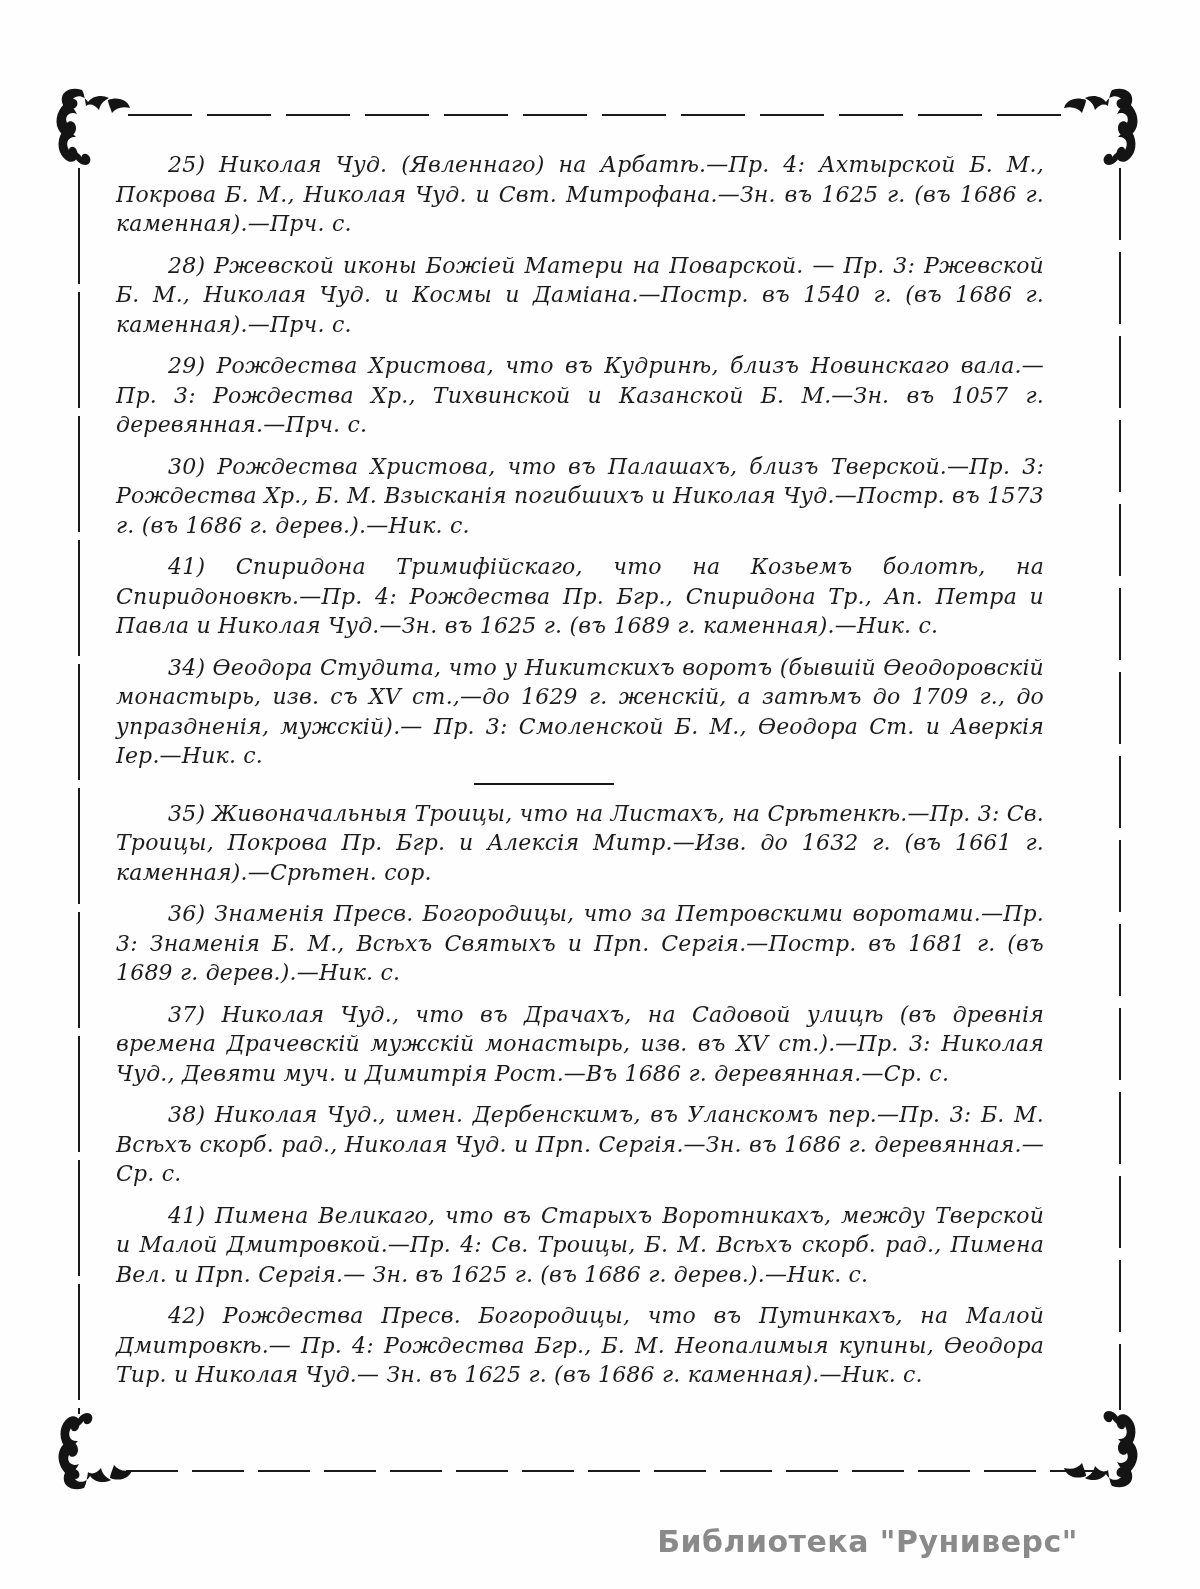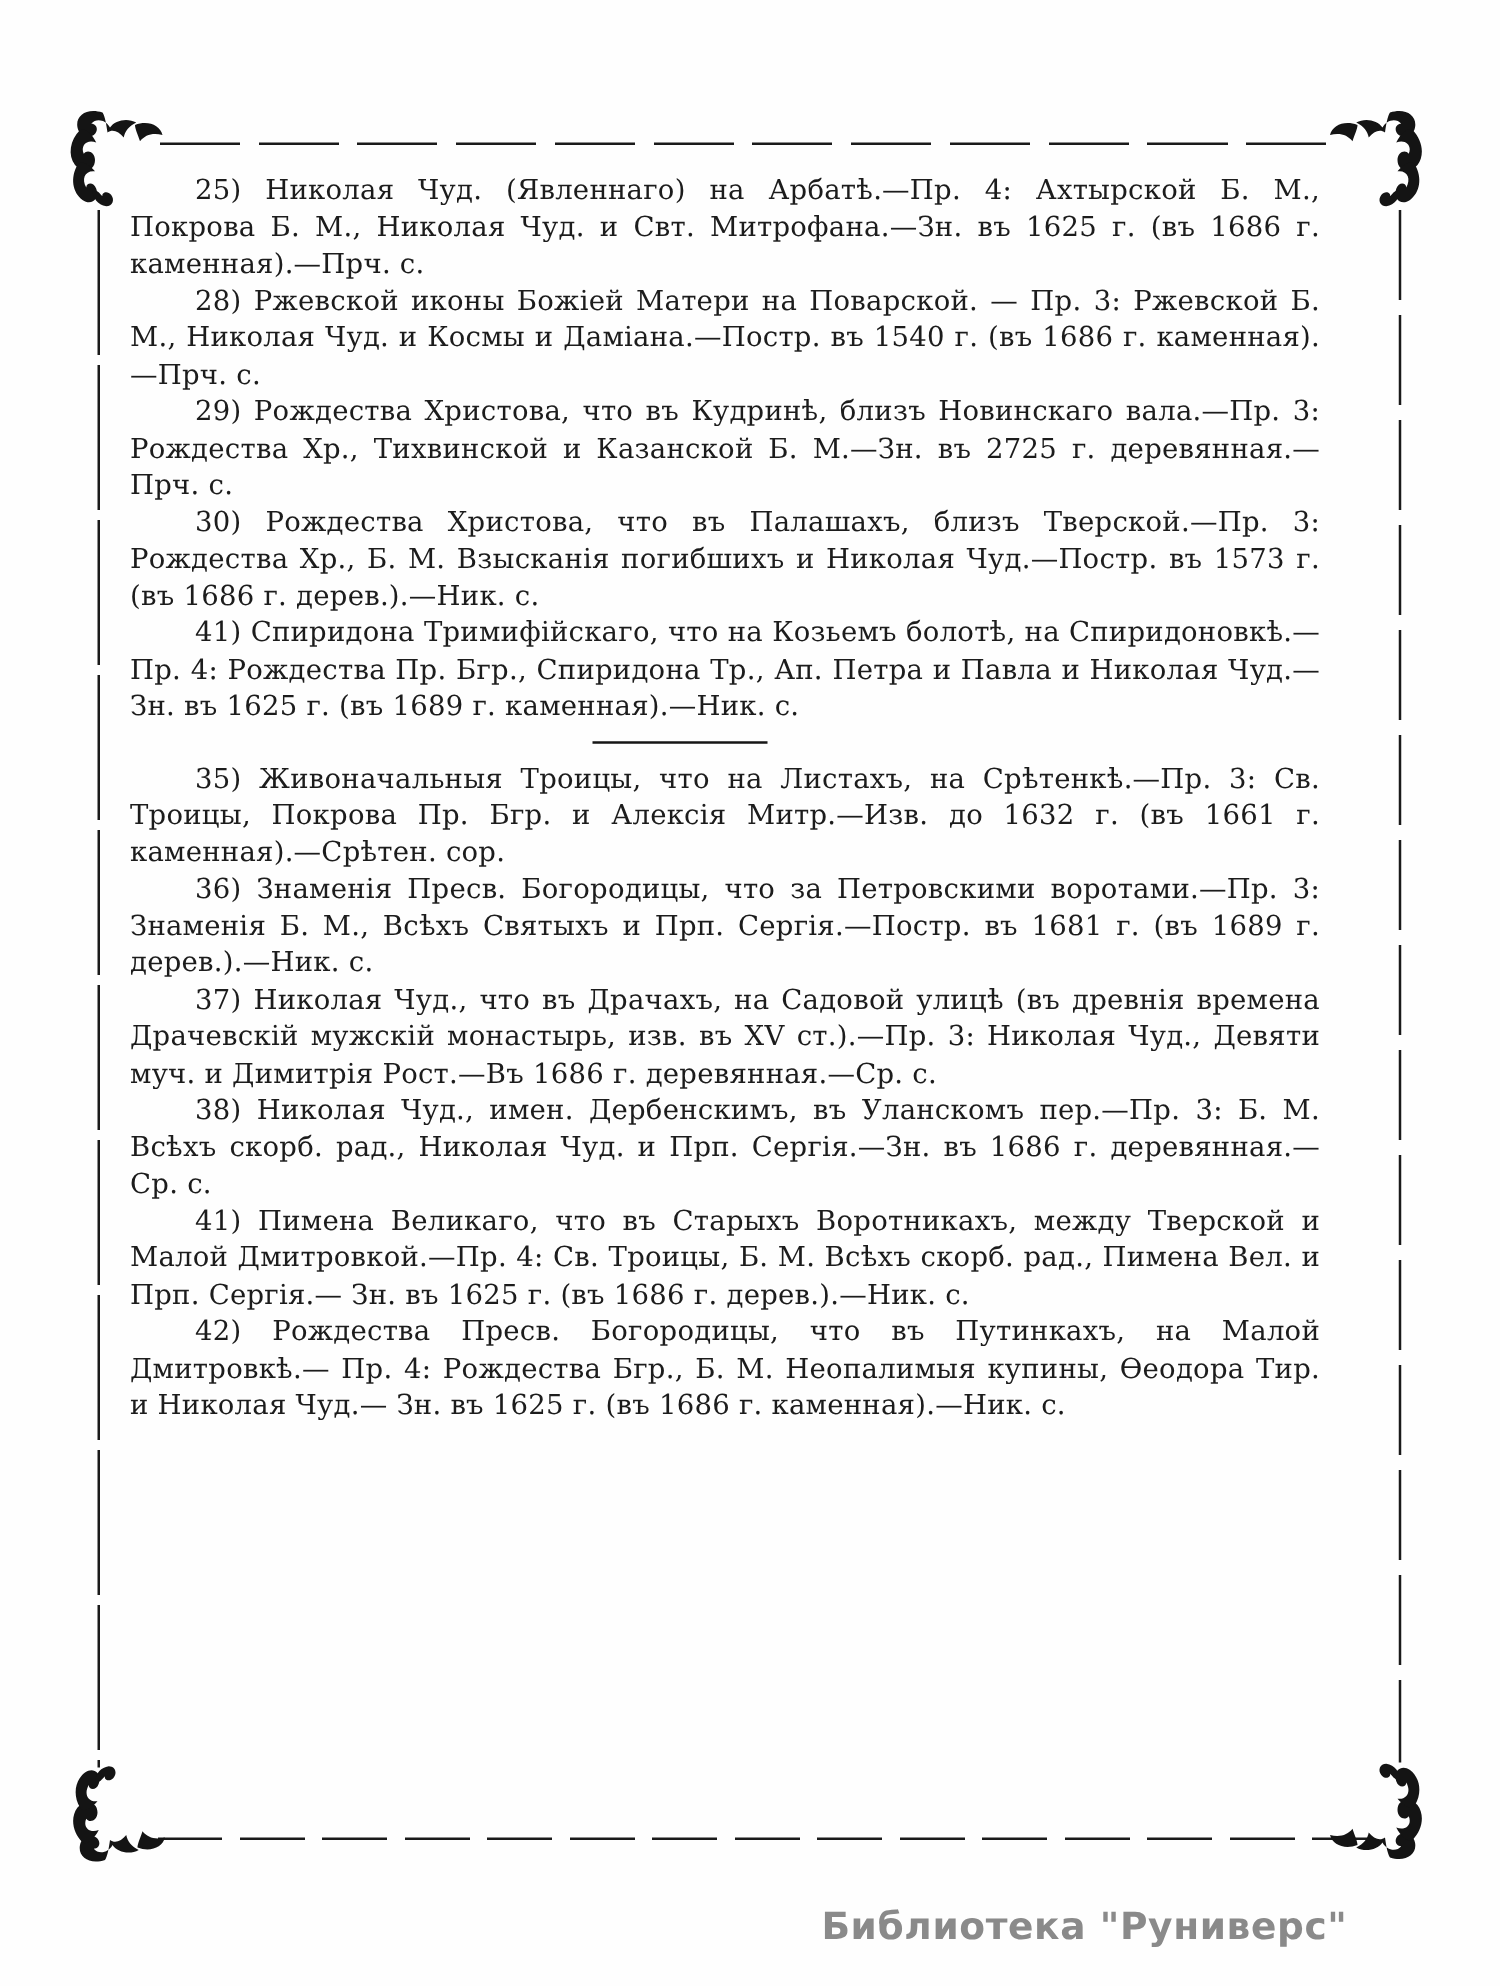--- a/index.html
+++ b/index.html
@@ -42,21 +42,21 @@
   
   .text-block {
     position: absolute;
     left: 104px; top: 138px; width: 952px;
     color: #1c1c1c;
     font-size: 22px;
     line-height: 29.5px;
     text-align: justify;
     letter-spacing: 0.2px;
   }
-  p.entry { margin: 0; text-indent: 52px; }
+  p.entry { margin: 12px; text-indent: 52px; font-style: italic; }
 
   .section-divider {
     width: 140px; height: 0;
     border-top: 2px solid #161616;
     margin: 12px 0 14px 370px;
   }
 
   
   .watermark {
     position: absolute;
@@ -107,23 +107,24 @@
   </div>
   <div class="corner corner-br">
     <svg>
         <use href="#flourish"></use>
       </svg>
   </div>
 
   <div class="text-block">
     <p class="entry">25) Николая Чуд. (Явленнаго) на Арбатѣ.—Пр. 4: Ахтырской Б. М., Покрова Б. М., Николая Чуд. и Свт. Митрофана.—Зн. въ 1625 г. (въ 1686 г. каменная).—Прч. с.</p>
     <p class="entry">28) Ржевской иконы Божіей Матери на Поварской. — Пр. 3: Ржевской Б. М., Николая Чуд. и Космы и Даміана.—Постр. въ 1540 г. (въ 1686 г. каменная).—Прч. с.</p>
-    <p class="entry">29) Рождества Христова, что въ Кудринѣ, близъ Новинскаго вала.—Пр. 3: Рождества Хр., Тихвинской и Казанской Б. М.—Зн. въ 2725 г. деревянная.—Прч. с.</p>
+    <p class="entry">29) Рождества Христова, что въ Кудринѣ, близъ Новинскаго вала.—Пр. 3: Рождества Хр., Тихвинской и Казанской Б. М.—Зн. въ 1057 г. деревянная.—Прч. с.</p>
     <p class="entry">30) Рождества Христова, что въ Палашахъ, близъ Тверской.—Пр. 3: Рождества Хр., Б. М. Взысканія погибшихъ и Николая Чуд.—Постр. въ 1573 г. (въ 1686 г. дерев.).—Ник. с.</p>
     <p class="entry">41) Спиридона Тримифійскаго, что на Козьемъ болотѣ, на Спиридоновкѣ.—Пр. 4: Рождества Пр. Бгр., Спиридона Тр., Ап. Петра и Павла и Николая Чуд.—Зн. въ 1625 г. (въ 1689 г. каменная).—Ник. с.</p>
+    <p class="entry">34) Ѳеодора Студита, что у Никитскихъ воротъ (бывшій Ѳеодоровскій монастырь, изв. съ XV ст.,—до 1629 г. женскій, а затѣмъ до 1709 г., до упраздненія, мужскій).— Пр. 3: Смоленской Б. М., Ѳеодора Ст. и Аверкія Іер.—Ник. с.</p>
 
     <div class="section-divider"></div>
 
     <p class="entry">35) Живоначальныя Троицы, что на Листахъ, на Срѣтенкѣ.—Пр. 3: Св. Троицы, Покрова Пр. Бгр. и Алексія Митр.—Изв. до 1632 г. (въ 1661 г. каменная).—Срѣтен. сор.</p>
     <p class="entry">36) Знаменія Пресв. Богородицы, что за Петровскими воротами.—Пр. 3: Знаменія Б. М., Всѣхъ Святыхъ и Прп. Сергія.—Постр. въ 1681 г. (въ 1689 г. дерев.).—Ник. с.</p>
     <p class="entry">37) Николая Чуд., что въ Драчахъ, на Садовой улицѣ (въ древнія времена Драчевскій мужскій монастырь, изв. въ XV ст.).—Пр. 3: Николая Чуд., Девяти муч. и Димитрія Рост.—Въ 1686 г. деревянная.—Ср. с.</p>
     <p class="entry">38) Николая Чуд., имен. Дербенскимъ, въ Уланскомъ пер.—Пр. 3: Б. М. Всѣхъ скорб. рад., Николая Чуд. и Прп. Сергія.—Зн. въ 1686 г. деревянная.—Ср. с.</p>
     <p class="entry">41) Пимена Великаго, что въ Старыхъ Воротникахъ, между Тверской и Малой Дмитровкой.—Пр. 4: Св. Троицы, Б. М. Всѣхъ скорб. рад., Пимена Вел. и Прп. Сергія.— Зн. въ 1625 г. (въ 1686 г. дерев.).—Ник. с.</p>
     <p class="entry">42) Рождества Пресв. Богородицы, что въ Путинкахъ, на Малой Дмитровкѣ.— Пр. 4: Рождества Бгр., Б. М. Неопалимыя купины, Ѳеодора Тир. и Николая Чуд.— Зн. въ 1625 г. (въ 1686 г. каменная).—Ник. с.</p>
   </div>

